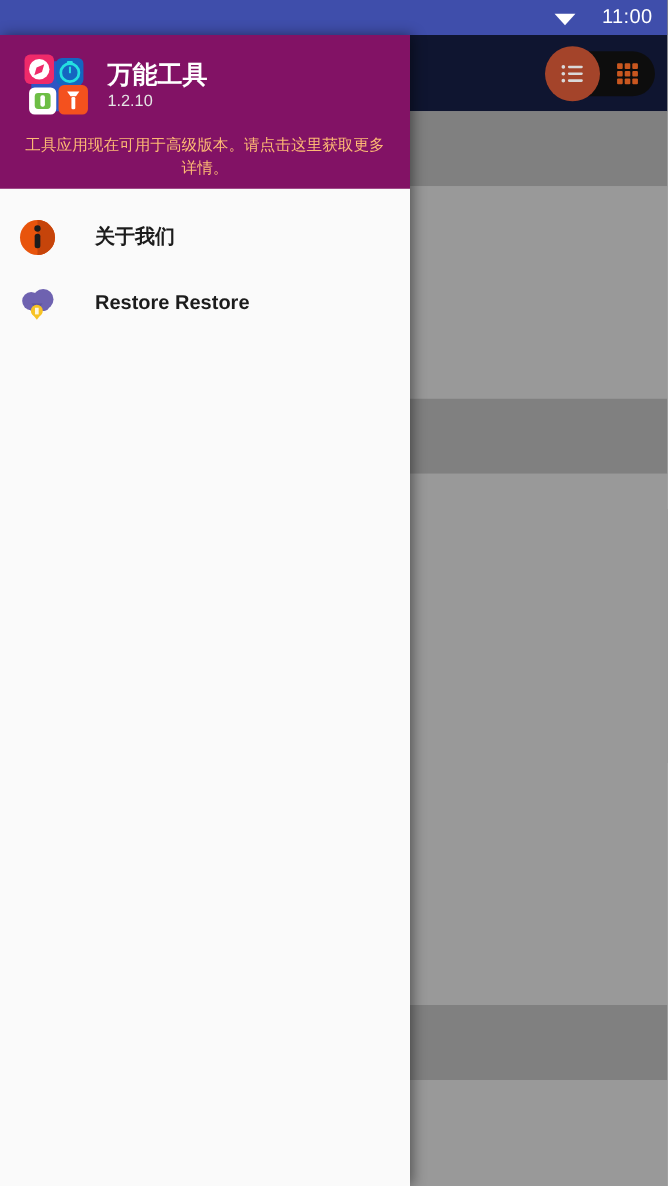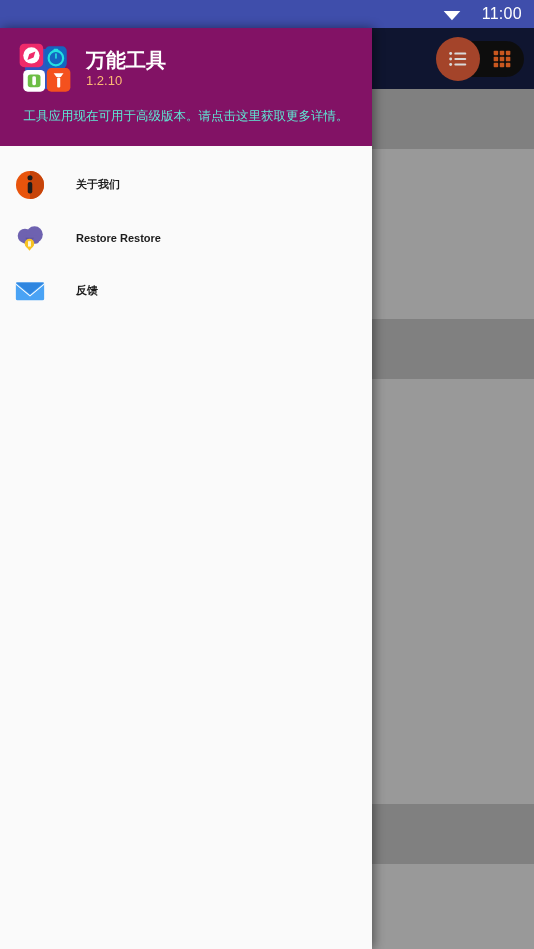--- a/index.html
+++ b/index.html
@@ -54,46 +54,46 @@
   .tile-label { font-size: 14.5px; color: #1b1b1b; line-height: 1; }
 
   
   .scrim {
     position: absolute; top: 28px; left: 0; width: 534px; height: 921px;
     background: rgba(0,0,0,0.40); pointer-events: auto;
   }
 
   
   .drawer {
-    position: absolute; top: 28px; left: 0; width: 372px; height: 921px;
+    position: absolute; top: 28px; left: 0; width: 328px; height: 921px;
     background: #fafafa; box-shadow: 2px 0 10px rgba(0,0,0,.45);
     display: flex; flex-direction: column;
   }
   .drawer-header {
     background: #821265; color: #ffffff; padding: 10px 10px 8px 10px;
     min-height: 118px; display: flex; flex-direction: column; gap: 4px;
   }
   .dh-top { display: flex; align-items: center; gap: 12px; padding: 2px 0 0 6px; }
   .app-logo { width: 58px; height: 58px; display: block; flex: 0 0 auto; }
   .dh-titles { display: flex; flex-direction: column; gap: 1px; }
   .app-title { font-size: 20px; font-weight: bold; line-height: 1.15; }
-  .app-version { font-size: 13px; color: #fdba74; line-height: 1.2; }
+  .app-version { font-size: 13px; color: #e5e5e5; line-height: 1.2; }
   .promo {
-    font-size: 12.5px; color: #5eead4; text-align: center;
+    font-size: 12.5px; color: #fdba74; text-align: center;
     line-height: 1.45; padding: 5px 8px 0 8px;
   }
 
   .drawer-menu { padding-top: 12px; display: flex; flex-direction: column; }
   .menu-item {
     display: flex; align-items: center; height: 53px; padding-left: 14px;
     gap: 30px; cursor: pointer; background: transparent; border: none;
     width: 100%; text-align: left;
   }
   .menu-icon { width: 32px; height: 32px; display: block; flex: 0 0 auto; }
-  .menu-label { font-size: 11px; font-weight: bold; color: #1c1c1c; }
+  .menu-label { font-size: 16px; font-weight: bold; color: #1c1c1c; }
 </style>
 </head>
 <body>
 
 <div id="app">
 
   <div class="statusbar">
     <span>
       <svg class="wifi-icon" viewBox="0 0 24 24" aria-hidden="true">
         <path d="M2 8.5 L12 19.5 L22 8.5 Z" fill="#ffffff"></path>
@@ -326,26 +326,16 @@
             </g>
             <path d="M8.4 11.8h6.6l-3.3 4.4z" fill="#5a4f96" opacity=".7"></path>
             <path d="M11.6 12.6 a3.6 3.6 0 0 1 0 7.2 a3.6 3.6 0 0 1 0-7.2z" fill="#f7c325"></path>
             <path d="M11.6 21.6 8.3 17.4h6.6z" fill="#f7c325"></path>
             <rect x="10.5" y="14.4" width="2.2" height="4" fill="#ffffff" opacity=".85"></rect>
           </svg>
         </span>
         <span class="menu-label">Restore Restore</span>
       </div>
 
-      <div class="menu-item">
-        <span>
-          <svg class="menu-icon" viewBox="0 0 24 24" aria-hidden="true">
-            <rect x="1.4" y="5.6" width="21.2" height="13.4" rx="1.2" fill="#4aa3f5"></rect>
-            <path d="M1.4 5.6h21.2L12 14.4z" fill="#2f86e0"></path>
-            <path d="M1.4 6.4 12 15.2 22.6 6.4 v.9 L12 16.2 1.4 7.3z" fill="#ffffff"></path>
-          </svg>
-        </span>
-        <span class="menu-label">反馈</span>
-      </div>
 
     </div>
   </div>
 </div>
 
 </body></html>

